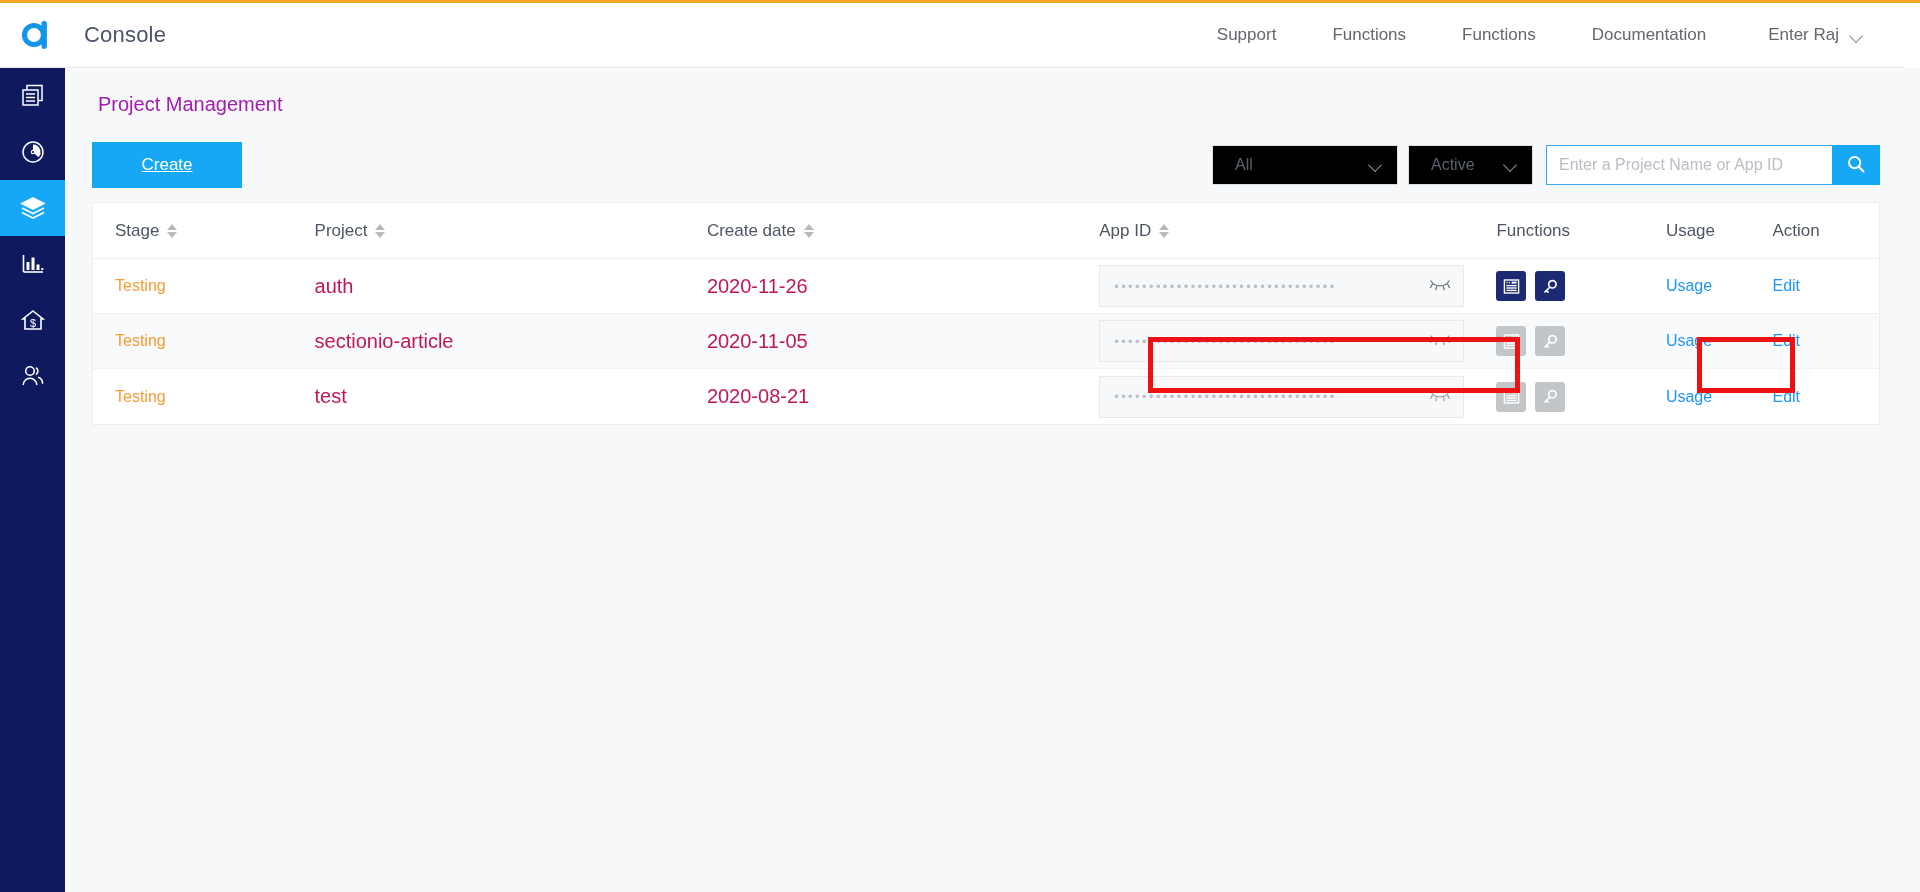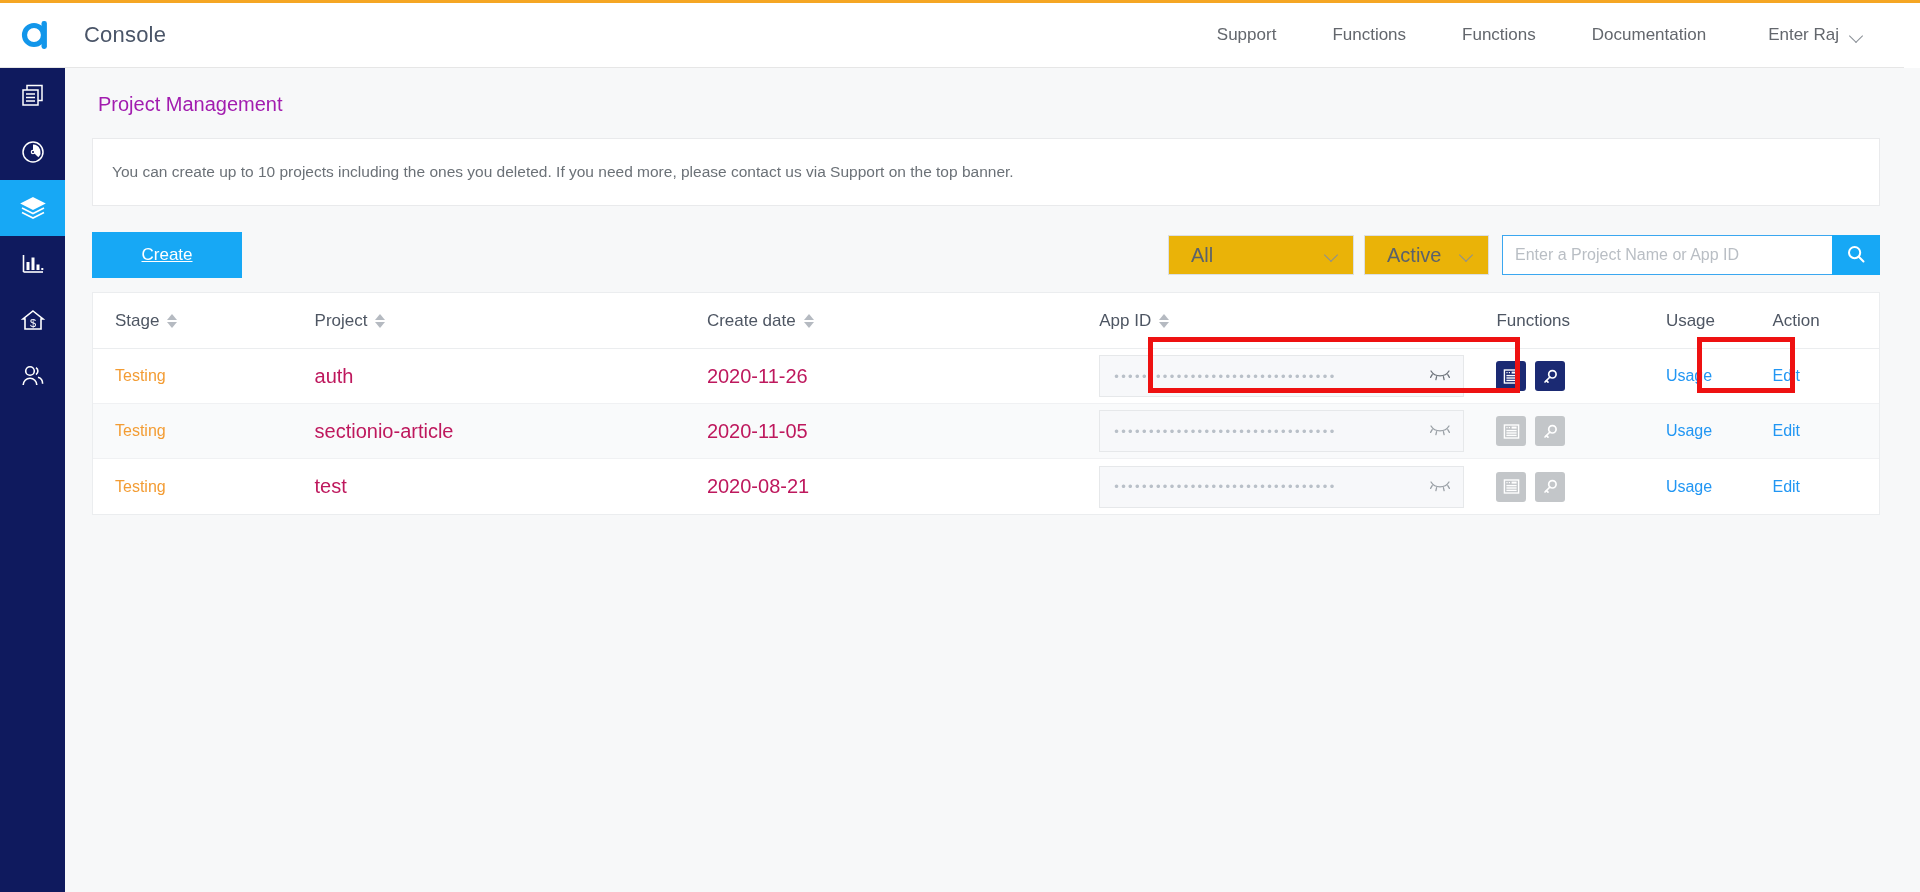--- a/index.html
+++ b/index.html
@@ -80,30 +80,30 @@
     margin-top: 26px; height: 46px; display: flex; align-items: center;
   }
   .btn-create {
     width: 150px; height: 46px; background: #17a8f5; color: #ffffff;
     border: none; font-size: 17px; cursor: pointer;
     font-family: "Liberation Sans", sans-serif;
     text-decoration: underline;
   }
   .filters { margin-left: auto; display: flex; align-items: center; }
   .select {
-    position: relative; height: 40px; background: #eab308;
+    position: relative; height: 40px; background: #000000;
     border: 1px solid #dcdfe3; display: flex; align-items: center;
-    padding: 0 38px 0 22px; font-size: 20px; color: #5b626b; cursor: pointer;
+    padding: 0 38px 0 22px; font-size: 16px; color: #5b626b; cursor: pointer;
   }
   .select.wide { width: 186px; }
   .select.narrow { width: 125px; margin-left: 10px; }
   .select .chev { position: absolute; right: 14px; top: 14px; }
   .search-wrap { margin-left: 13px; display: flex; align-items: center; }
   .search-input {
-    width: 330px; height: 40px; border: 1px solid #3ba7f0; border-right: none;
+    width: 286px; height: 40px; border: 1px solid #3ba7f0; border-right: none;
     padding: 0 12px; font-size: 16px; color: #9aa0a6;
     font-family: "Liberation Sans", sans-serif; outline: none;
     background: #ffffff;
   }
   .search-input::placeholder { color: #b9bec4; }
   .search-btn {
     width: 48px; height: 40px; background: #17a8f5; border: none;
     display: flex; align-items: center; justify-content: center; cursor: pointer;
   }
 
@@ -250,23 +250,20 @@
           <path d="M18 14.2 a6.6 6.6 0 0 1 4.6 6.6"></path>
         </svg>
       </span>
     </div>
   </div>
 
   <div class="content">
 
     <div class="page-title">Project Management</div>
 
-    <div class="notice">
-      <span>You can create up to 10 projects including the ones you deleted. If you need more, please contact us via Support on the top banner.</span>
-    </div>
 
     <div class="toolbar">
       <button class="btn-create">Create</button>
 
       <div class="filters">
         <div class="select wide">
           <span>All</span>
           <span class="chev"></span>
         </div>
         <div class="select narrow">

